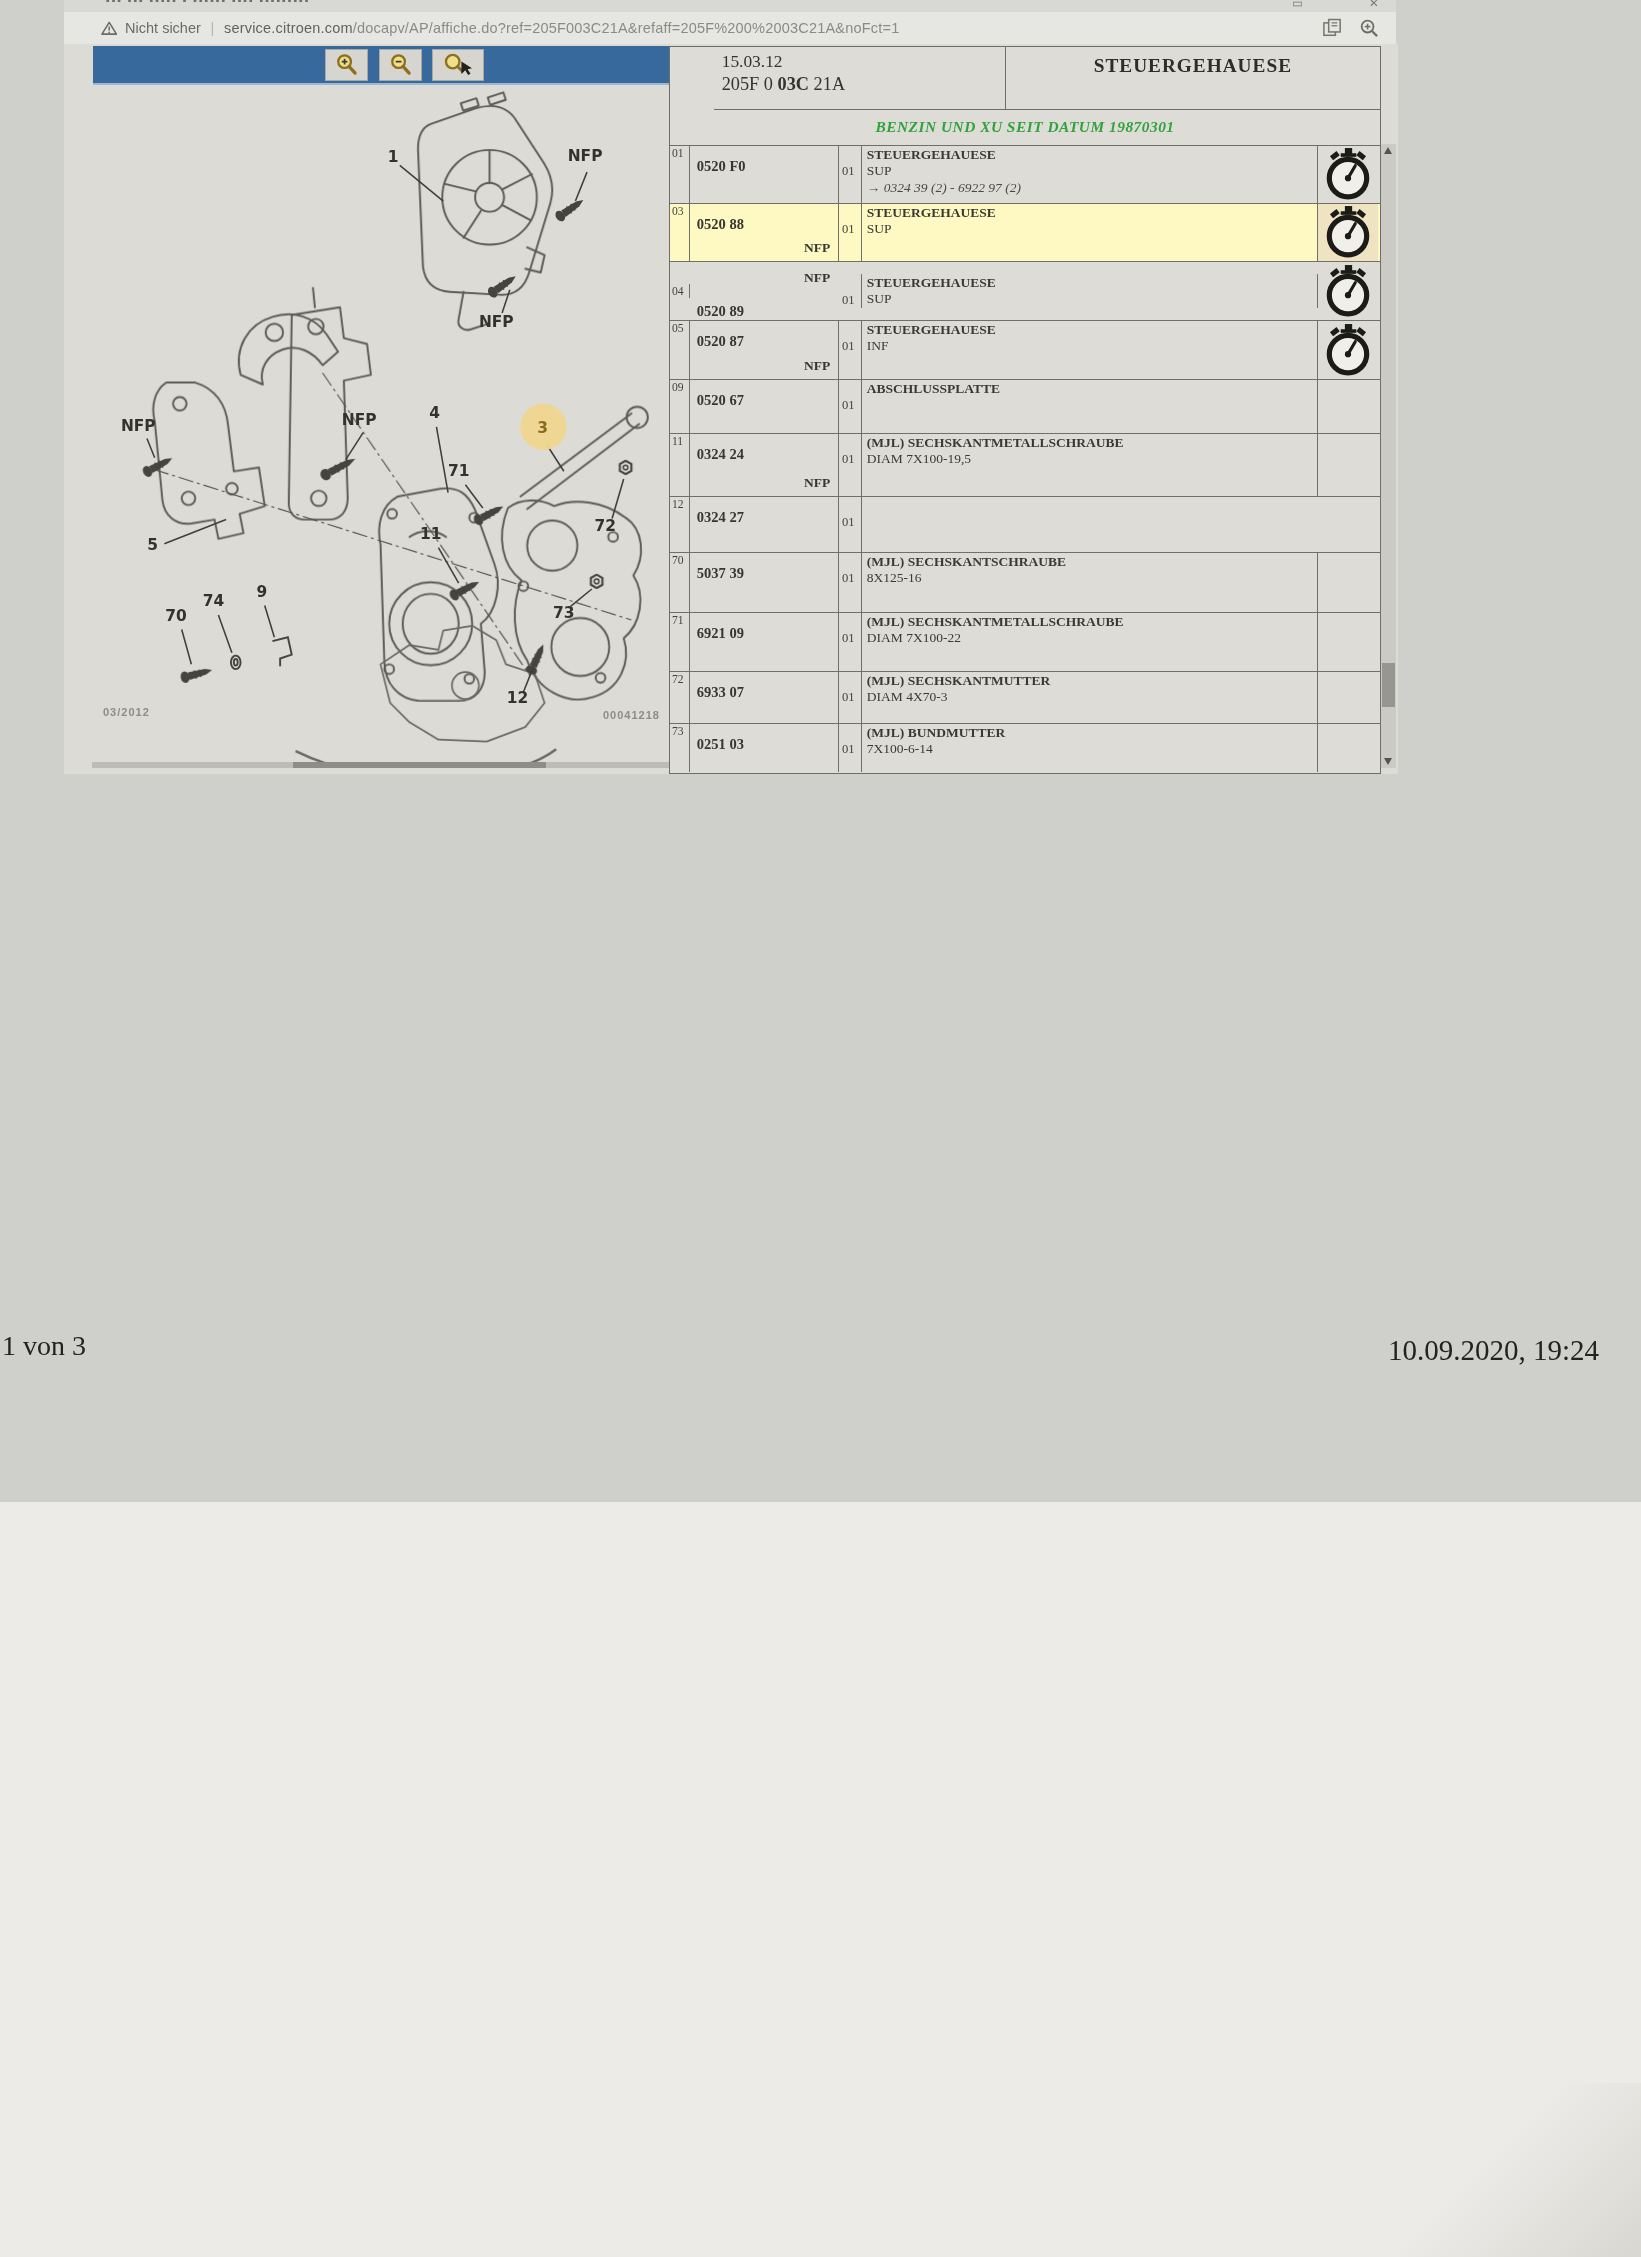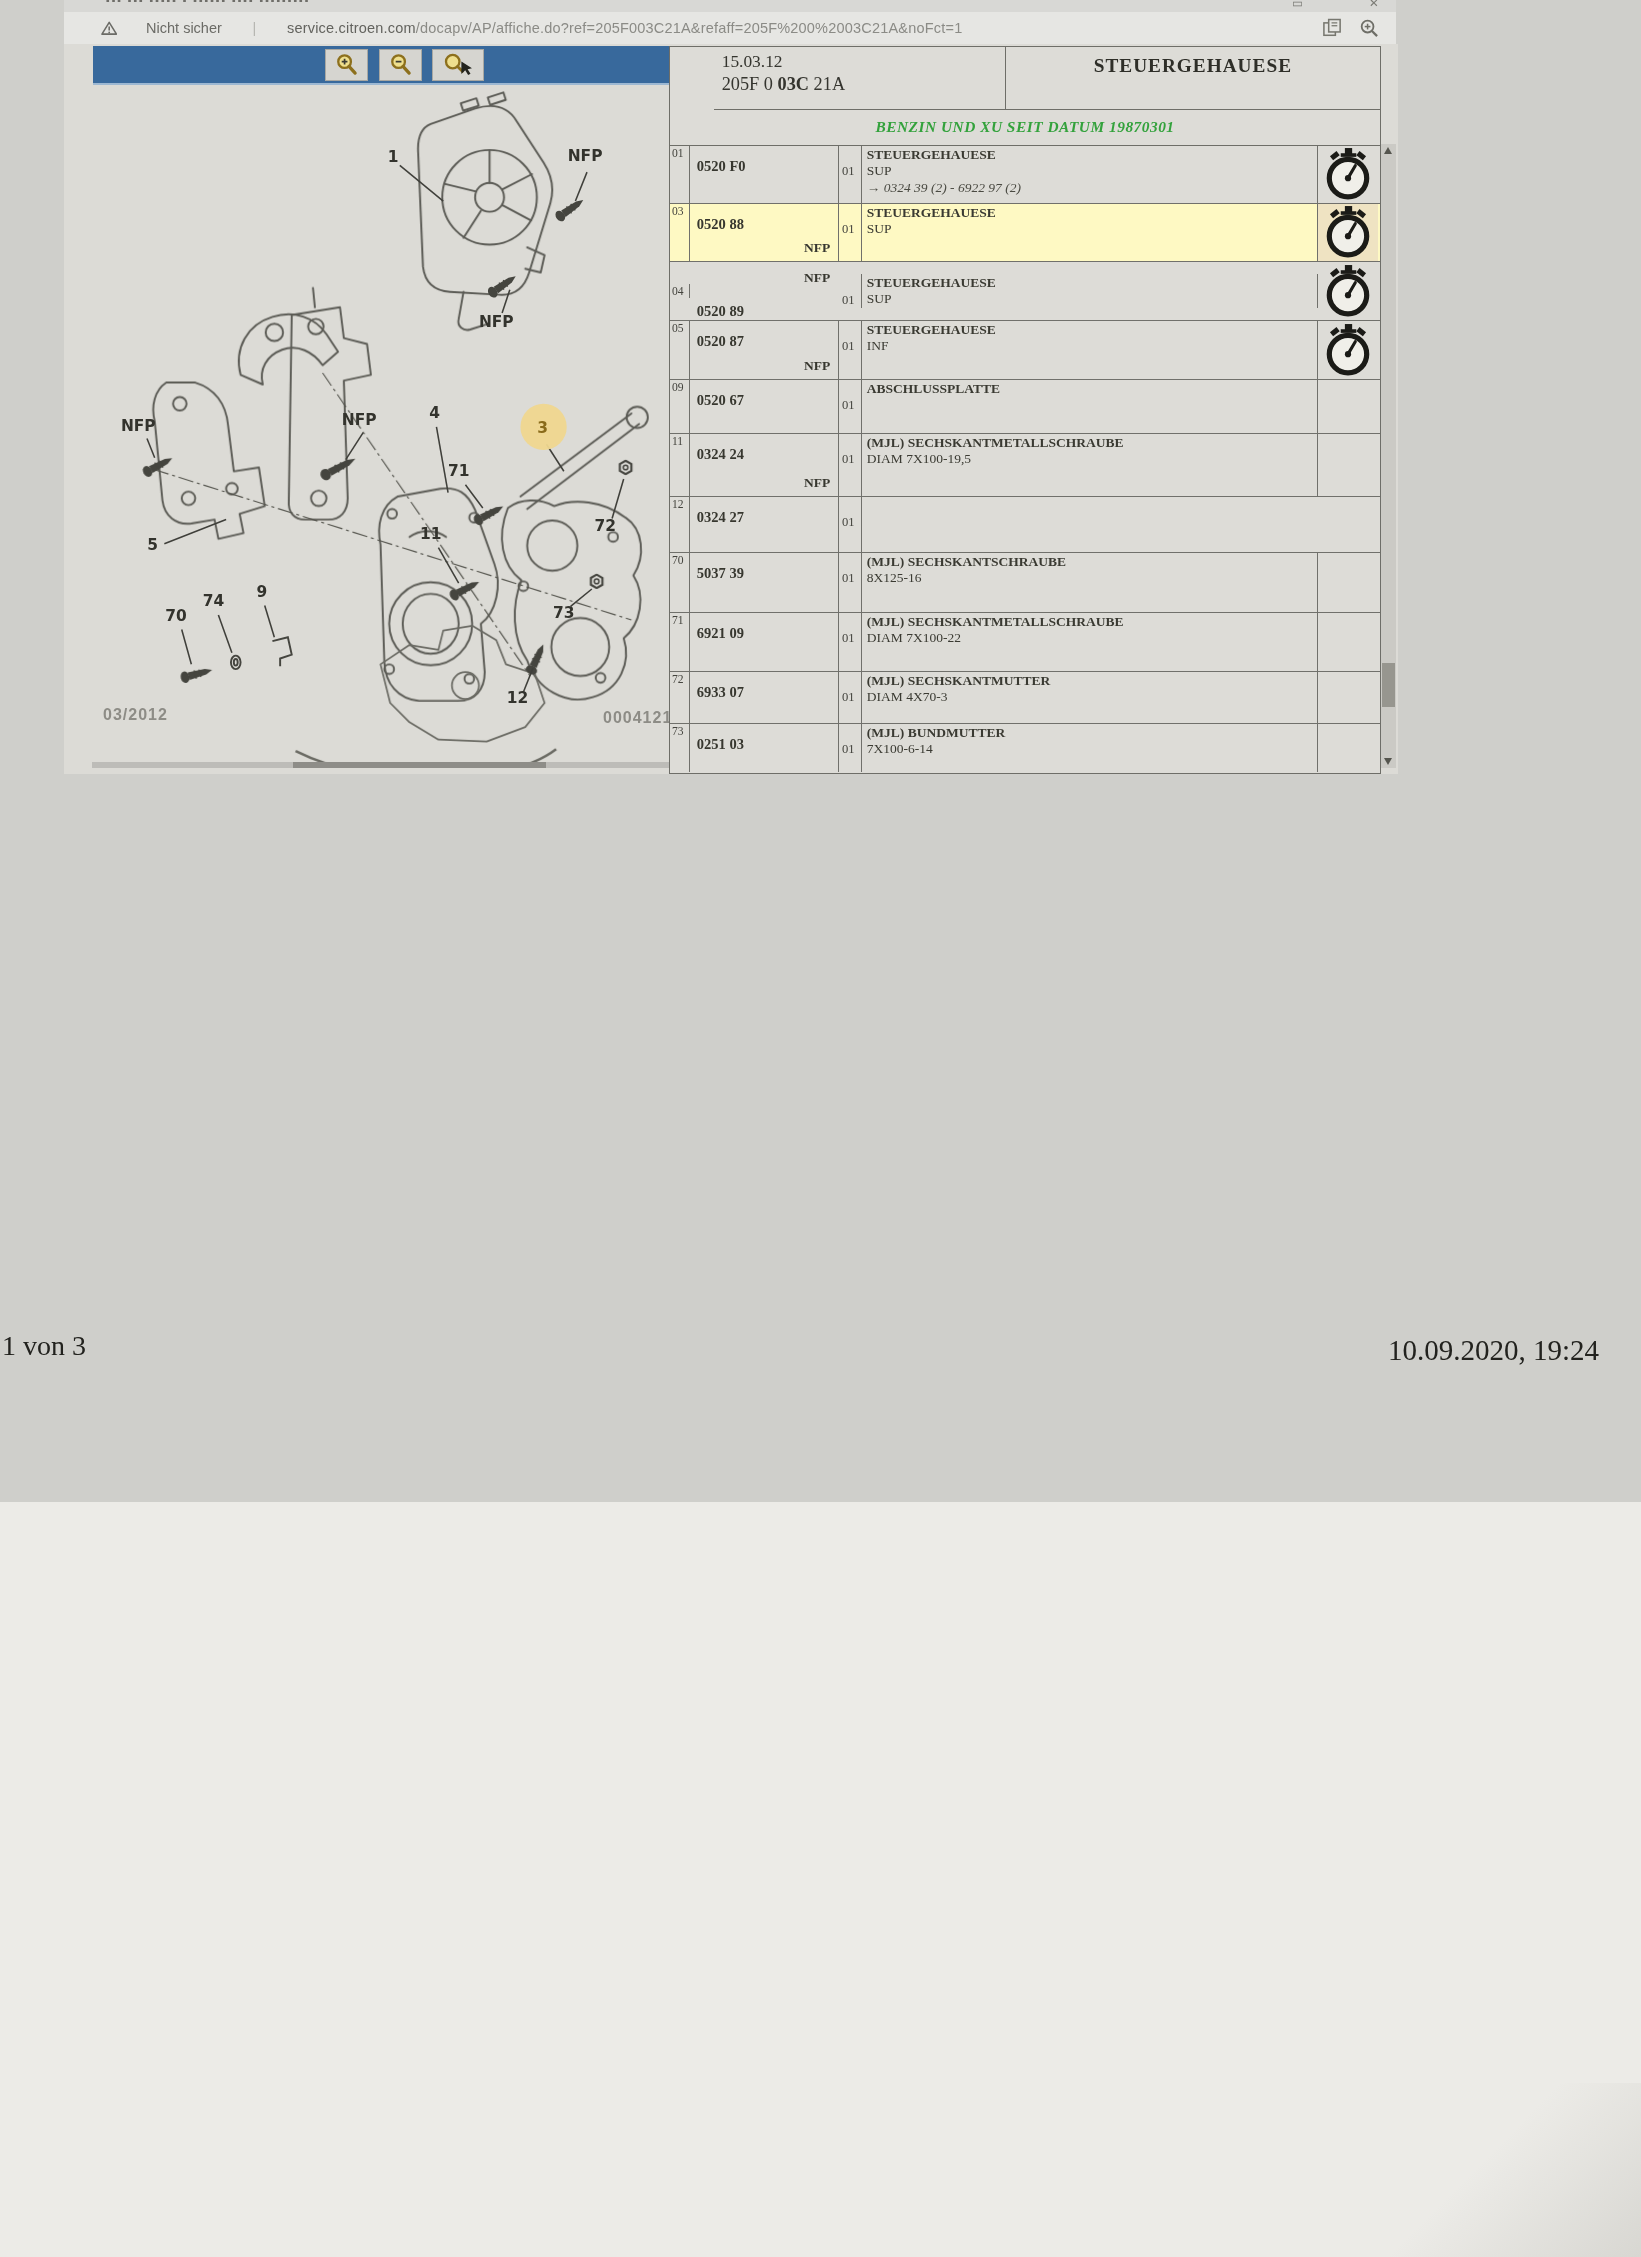--- a/index.html
+++ b/index.html
@@ -6,38 +6,38 @@
   .page{position:relative;width:1641px;height:2257px;background:#cfcfcb;overflow:hidden;
         font-family:"Liberation Sans",sans-serif;color:#2b2b26;}
   .paper-bottom{position:absolute;left:0;top:1502px;width:1641px;height:755px;background:#ecebe7;}
   .paper-bottom:after{content:"";position:absolute;right:0;bottom:0;width:251px;height:174px;
         background:linear-gradient(315deg,#d8d7d2,rgba(216,215,210,0) 60%);}
   
   .tabstrip{position:absolute;left:64px;top:0;width:1332px;height:11.6px;background:#d8d8d5;overflow:hidden;}
   .clipped-tabs{position:absolute;left:42px;top:-5.8px;font-size:10.6px;letter-spacing:1.9px;color:#55544f;opacity:.8;}
   .win-frag{position:absolute;top:-3.9px;color:#7a7a74;font-size:11.6px;}
   .addrbar{position:absolute;left:64px;top:11.6px;width:1332px;height:33px;background:#e6e6e3;
-           border-bottom:1px solid #c9c9c5;display:flex;align-items:center;gap:21px;}
+           border-bottom:1px solid #c9c9c5;display:flex;align-items:center;}
   .warn-ic{margin-left:37px;width:16.4px;height:14.5px;flex:none;}
   .nicht{font-size:14.5px;color:#6b6b66;margin-left:7.7px;}
   .addr-sep{color:#b5b5b0;margin:0 9.7px;font-size:14.5px;}
   .url{font-size:14.5px;color:#8b8b86;letter-spacing:0.2px;white-space:nowrap;}
   .url b{color:#63635e;font-weight:normal;}
   .addr-icons{margin-left:auto;margin-right:17.4px;display:flex;gap:15.4px;align-items:center;}
   
   .viewport{position:absolute;left:64px;top:44px;width:1334px;height:730px;background:#dcdbd6;}
   .bluebar{position:absolute;left:29px;top:1.9px;width:577px;height:37px;background:#38699c;
            border-bottom:2.9px solid #9db8d2;}
   .toolbtns{position:absolute;left:232px;top:2.9px;display:flex;gap:10.6px;}
   .toolbtn{width:41px;height:30px;background:#d6d5d0;border:1px solid #a9a8a2;display:flex;
            align-items:center;justify-content:center;cursor:pointer;}
   
   .diagram{position:absolute;left:27px;top:39px;width:579px;height:682px;}
   .diag-foot{position:absolute;font-family:"Liberation Sans",sans-serif;font-weight:bold;
-             font-size:16px;color:#8d8c86;letter-spacing:1px;}
+             font-size:11px;color:#8d8c86;letter-spacing:1px;}
   .hscroll{position:absolute;left:28px;top:718px;width:577px;height:5.8px;background:#bdbcb8;}
   .hthumb{position:absolute;left:201px;top:0;width:253px;height:5.8px;background:#8e8d88;}
   
   .cat{position:absolute;left:605px;top:1.9px;width:710px;height:726px;background:#dddcd7;
        border:1.9px solid #6e6e68;font-family:"Liberation Serif","DejaVu Serif",serif;}
   .cat-head{display:flex;height:62px;border-bottom:1.9px solid #6e6e68;margin-left:44px;}
   .cat-head-left{width:283px;border-right:1.9px solid #6e6e68;padding:3.9px 0 0 7.7px;}
   .cat-date{font-size:17.4px;color:#35352f;}
   .cat-ref{font-size:18.3px;color:#35352f;margin-top:1.9px;}
   .cat-ref b{font-weight:bold;}

